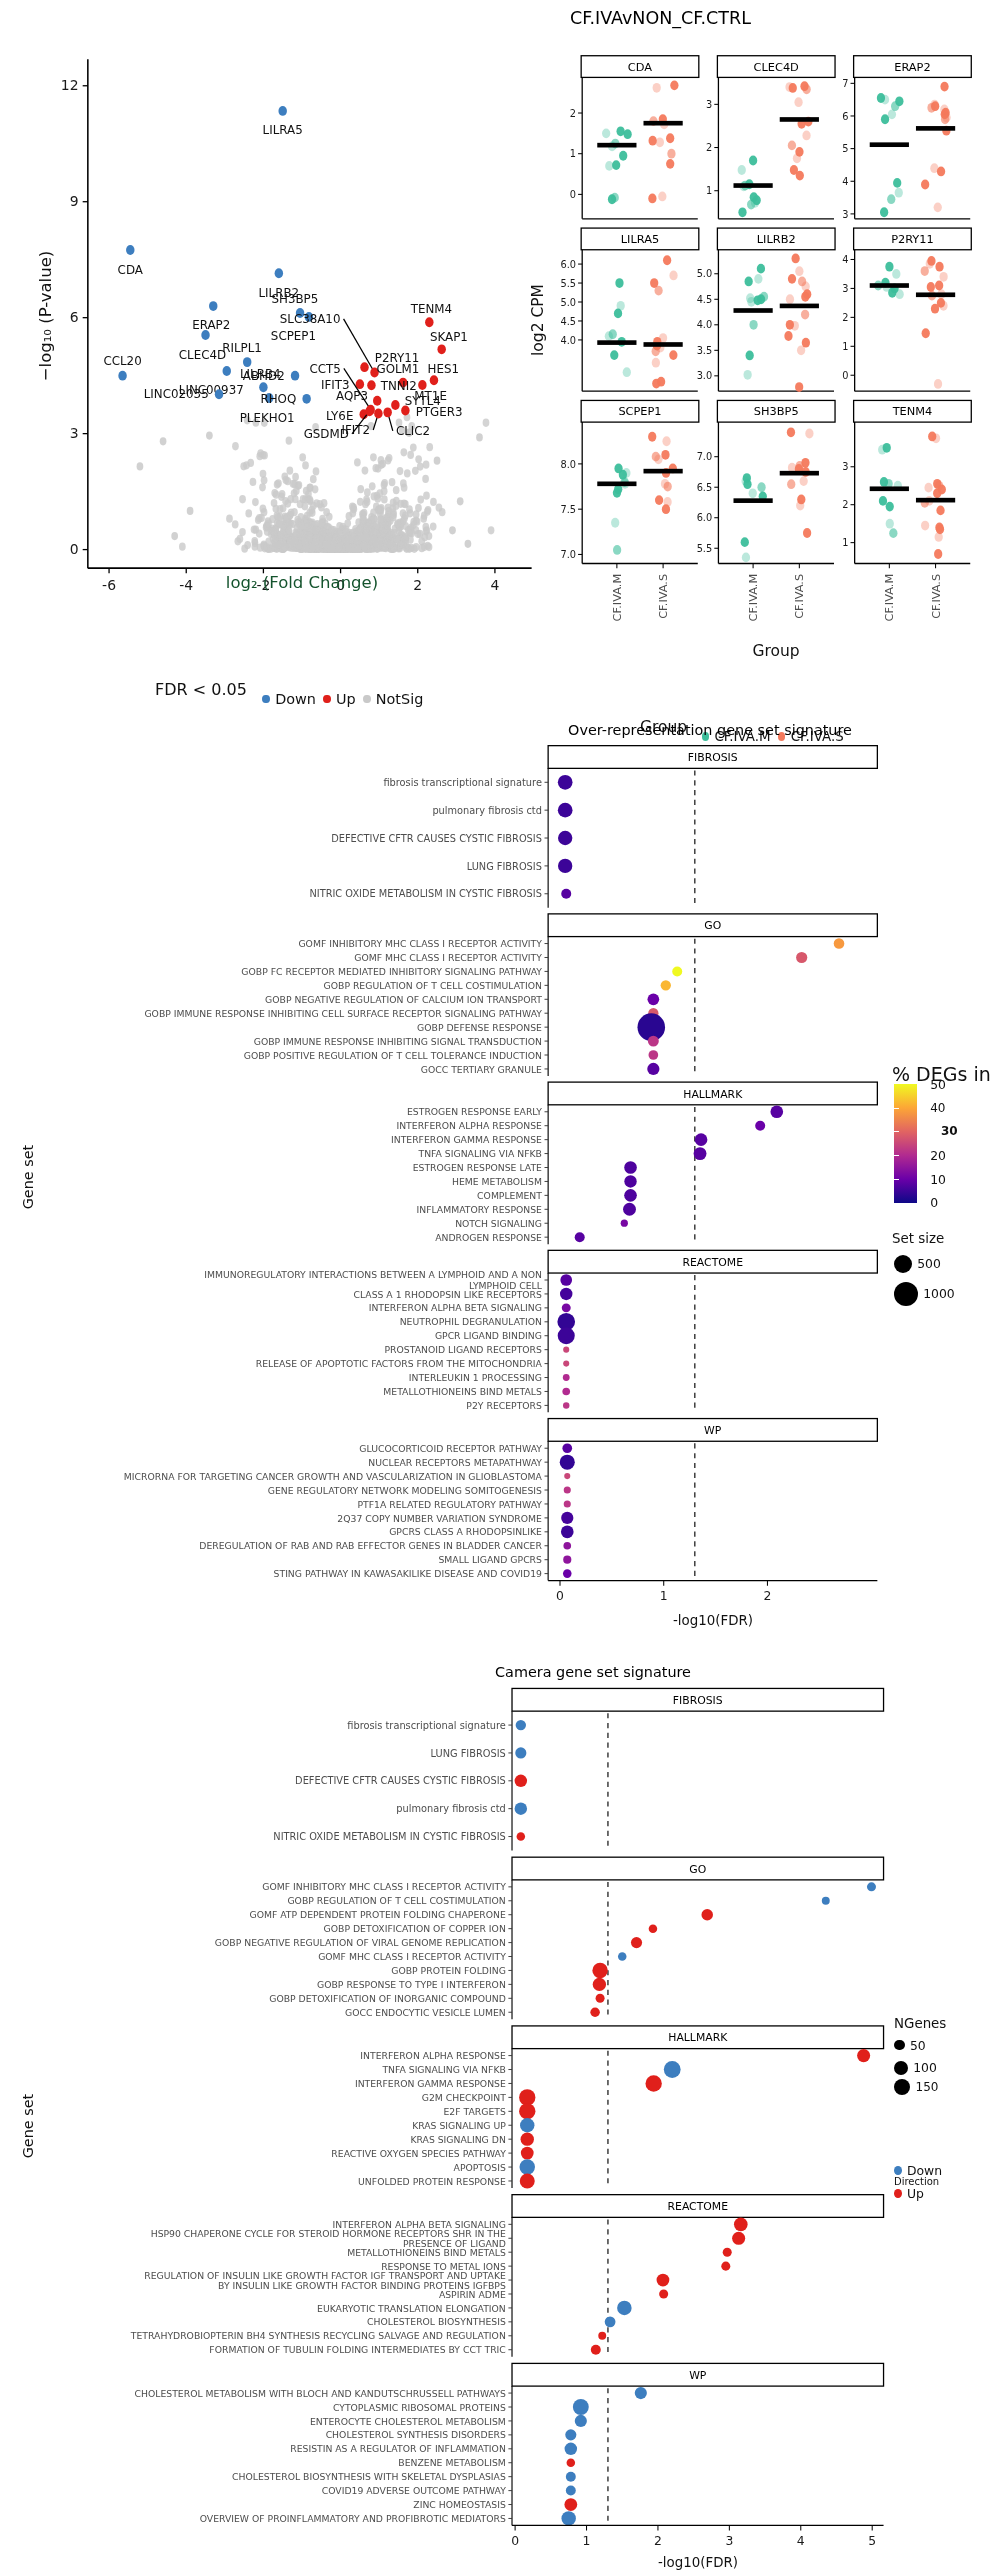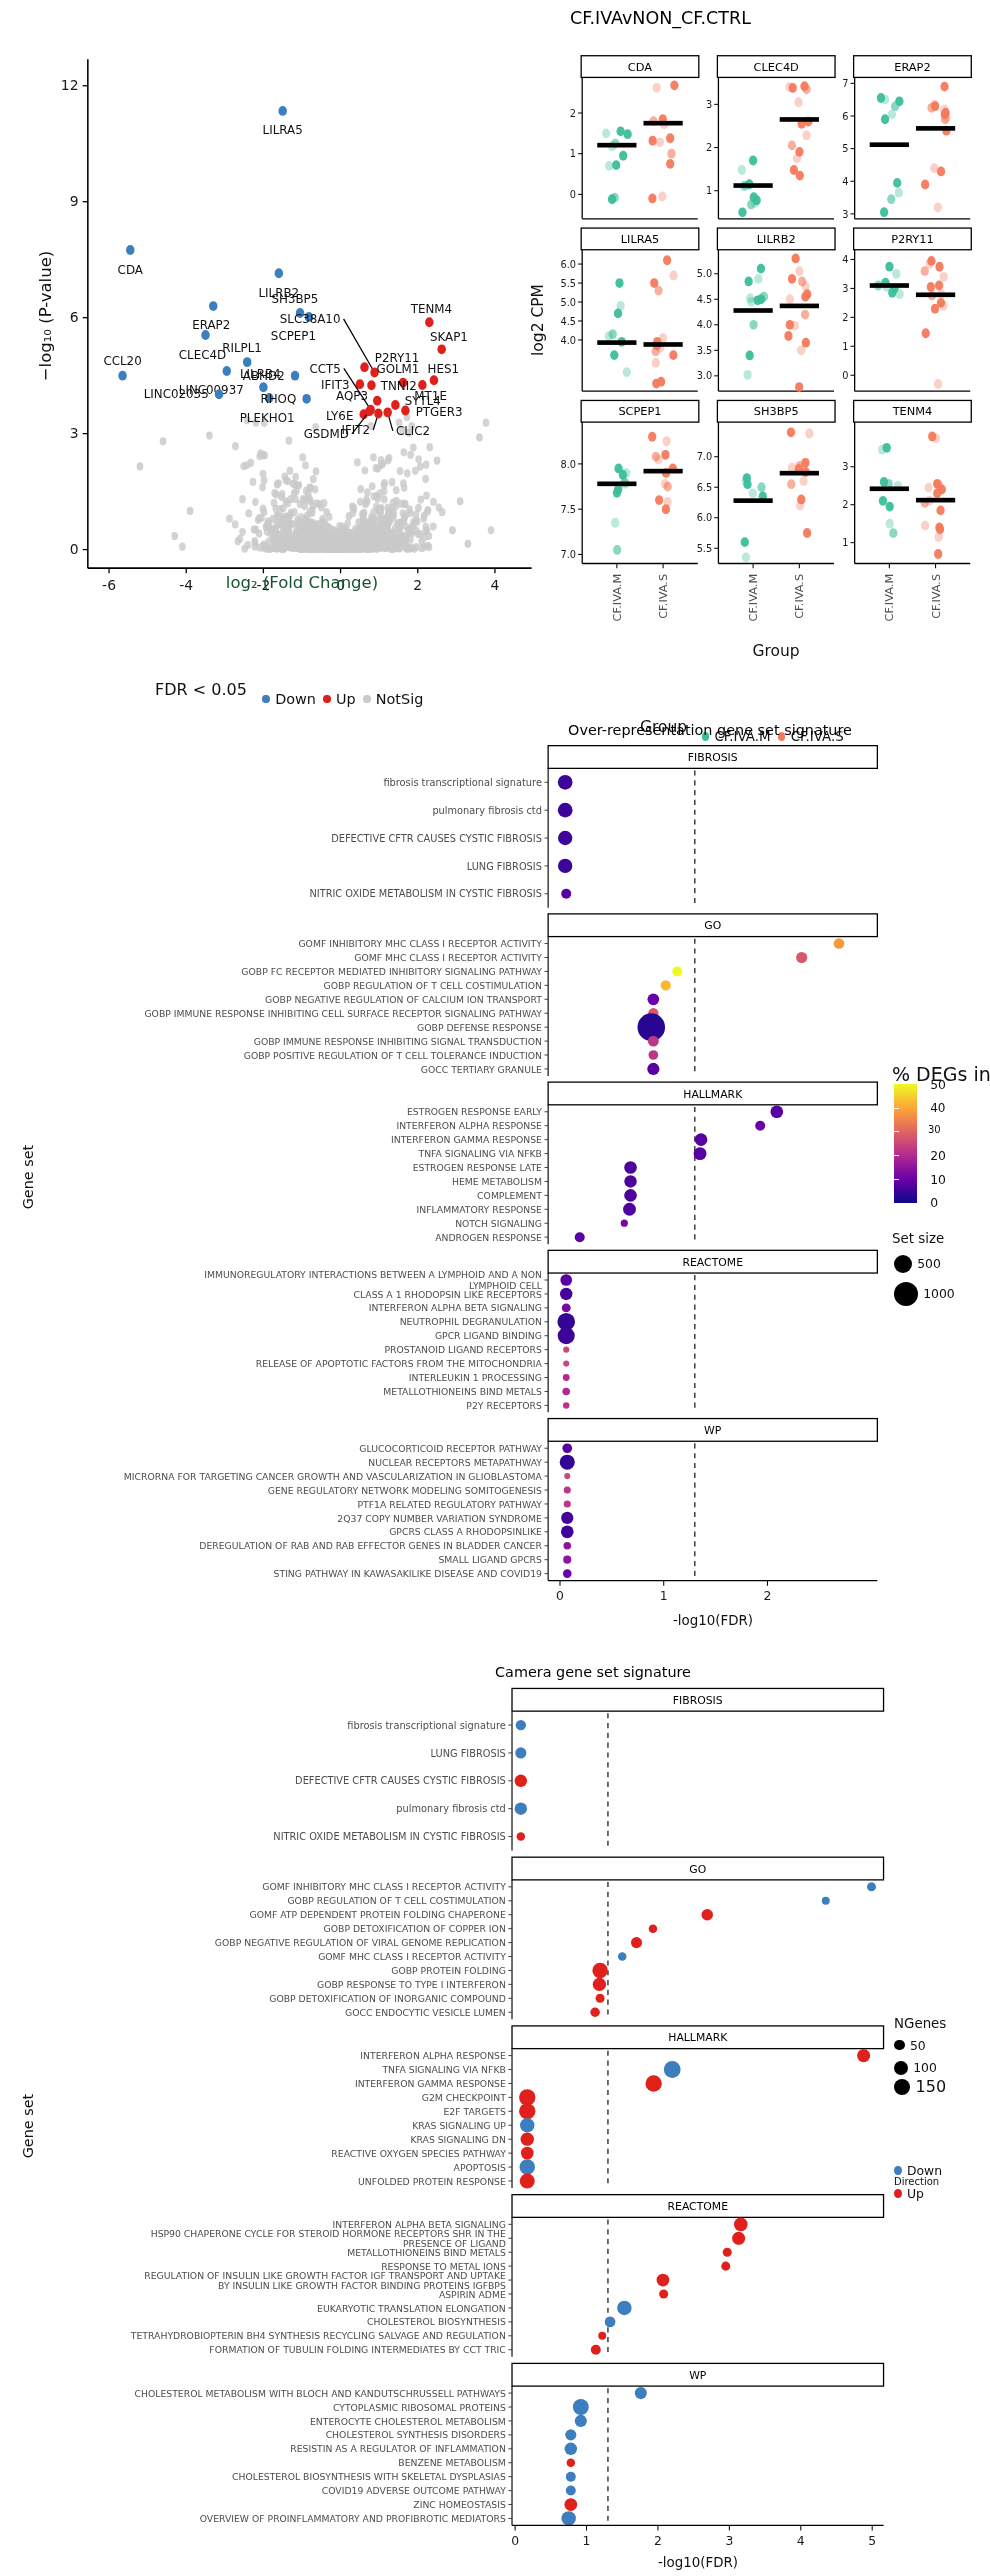--- a/index.html
+++ b/index.html
@@ -2086,21 +2086,21 @@
 
   <div class="abs t-center" style="left:710px;top:730px;font-size:14.4px;color:#000;white-space:nowrap;">Over-representation gene set signature</div>
   <div class="abs rot90" style="left:28px;top:1177px;font-size:14.4px;color:#111;white-space:nowrap;">Gene set</div>
   <div class="abs t-center" style="left:713px;top:1620px;font-size:13.4px;color:#111;white-space:nowrap;">-log10(FDR)</div>
   <div class="abs" style="left:892px;top:1063px;font-size:19px;color:#111;white-space:nowrap;">% DEGs in set</div>
   <div class="abs colorbar" style="left:894px;top:1084px;"></div>
   <div class="abs" id="ora-colorbar-ticks" style="left:923px;top:1084px;">
       <div style="position: absolute; left: 7.2px; top: -7.2px; font-size: 12.4px; color: rgb(17, 17, 17);">50</div>
       <div style="position: absolute; left: 7.2px; top: 16.5px; font-size: 12px; color: rgb(17, 17, 17);">40</div>
       <div style="position: absolute; left: -29px; top: 24px; width: 5.2px; height: 1px; background: rgb(255, 255, 255);"></div>
-      <div style="position: absolute; left: 5px; top: 40px; font-size: 10px; color: rgb(17, 17, 17);">30</div>
+      <div style="position: absolute; left: 18px; top: 40px; font-size: 12px; color: rgb(17, 17, 17); font-weight: bold;">30</div>
       <div style="position: absolute; left: -29px; top: 47px; width: 5.2px; height: 1px; background: rgb(255, 255, 255);"></div>
       <div style="position: absolute; left: 7.2px; top: 64px; font-size: 12.4px; color: rgb(17, 17, 17);">20</div>
       <div style="position: absolute; left: -29px; top: 71px; width: 5.2px; height: 1px; background: rgb(255, 255, 255);"></div>
       <div style="position: absolute; left: 7.2px; top: 88px; font-size: 12.4px; color: rgb(17, 17, 17);">10</div>
       <div style="position: absolute; left: -29px; top: 95px; width: 5.2px; height: 1px; background: rgb(255, 255, 255);"></div>
       <div style="position: absolute; left: 7.2px; top: 111px; font-size: 12.4px; color: rgb(17, 17, 17);">0</div>
     </div>
   <div class="abs" style="left:892px;top:1231px;font-size:13.4px;color:#111;">Set size</div>
   <div class="abs" id="ora-size-items" style="left:894px;top:1253px;">
       <div class="leg-item" style="margin-bottom: 6.2px; height: 21px;">
@@ -2121,21 +2121,21 @@
       <div class="leg-item" style="margin-bottom: 7.2px; height: 14px;">
         <span class="leg-dot" style="width:10.8px;height:10.8px;background:#000"></span>
         <span style="font-size:12.4px;color:#111">50</span>
       </div>
       <div class="leg-item" style="margin-bottom: 1px; height: 17px;">
         <span class="leg-dot" style="width:14px;height:14px;background:#000"></span>
         <span style="font-size:12.4px;color:#111">100</span>
       </div>
       <div class="leg-item" style="margin-bottom: 7.2px; height: 19.5px;">
         <span class="leg-dot" style="width:16.4px;height:16.4px;background:#000"></span>
-        <span style="font-size:16px;color:#111">150</span>
+        <span style="font-size:12px;color:#111">150</span>
       </div>
     </div>
   <div class="abs" style="left:894px;top:2139px;font-size:10px;color:#111;margin-top:37px;">Direction</div>
   <div class="abs" id="camera-dir-items" style="left:894px;top:2163px;">
       <div class="leg-item" style="margin-bottom: 8.3px;">
         <span class="leg-dot" style="width:7.7px;height:8.8px;background:#3d7ebf"></span>
         <span style="font-size:12.4px;color:#111">Down</span>
       </div>
       <div class="leg-item" style="margin-bottom: 8.3px;">
         <span class="leg-dot" style="width:7.7px;height:8.8px;background:#e0201b"></span>

